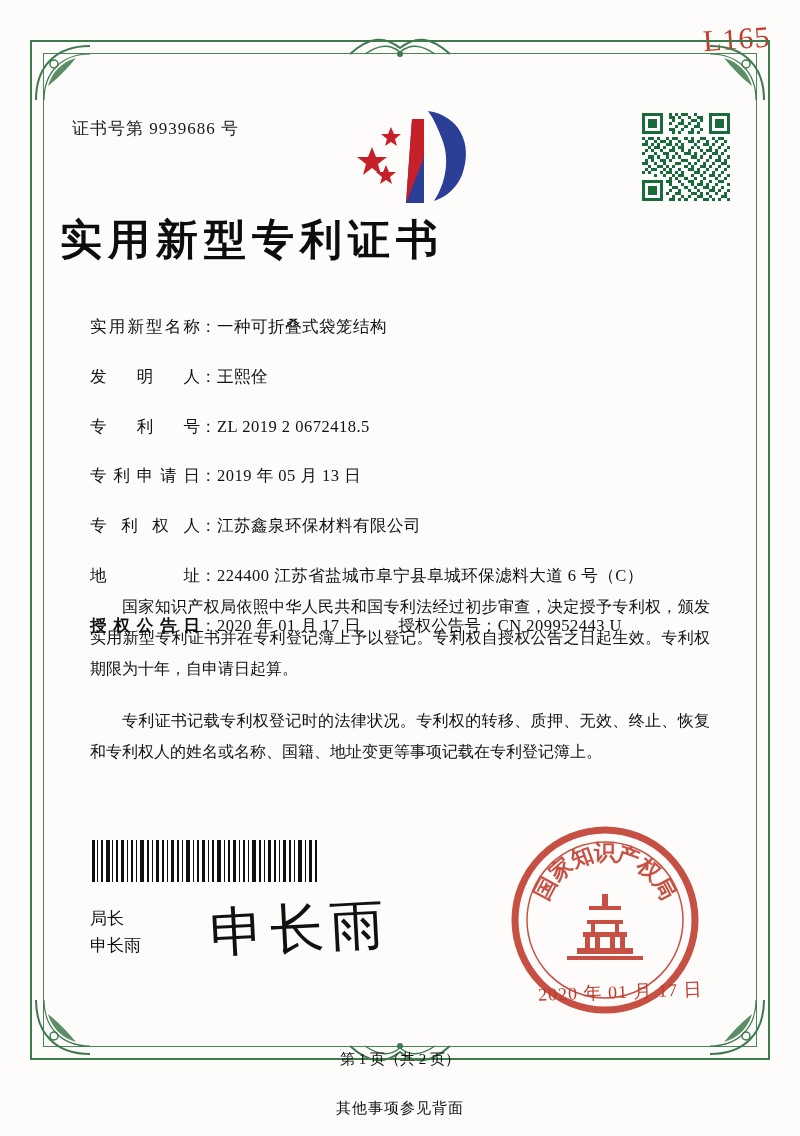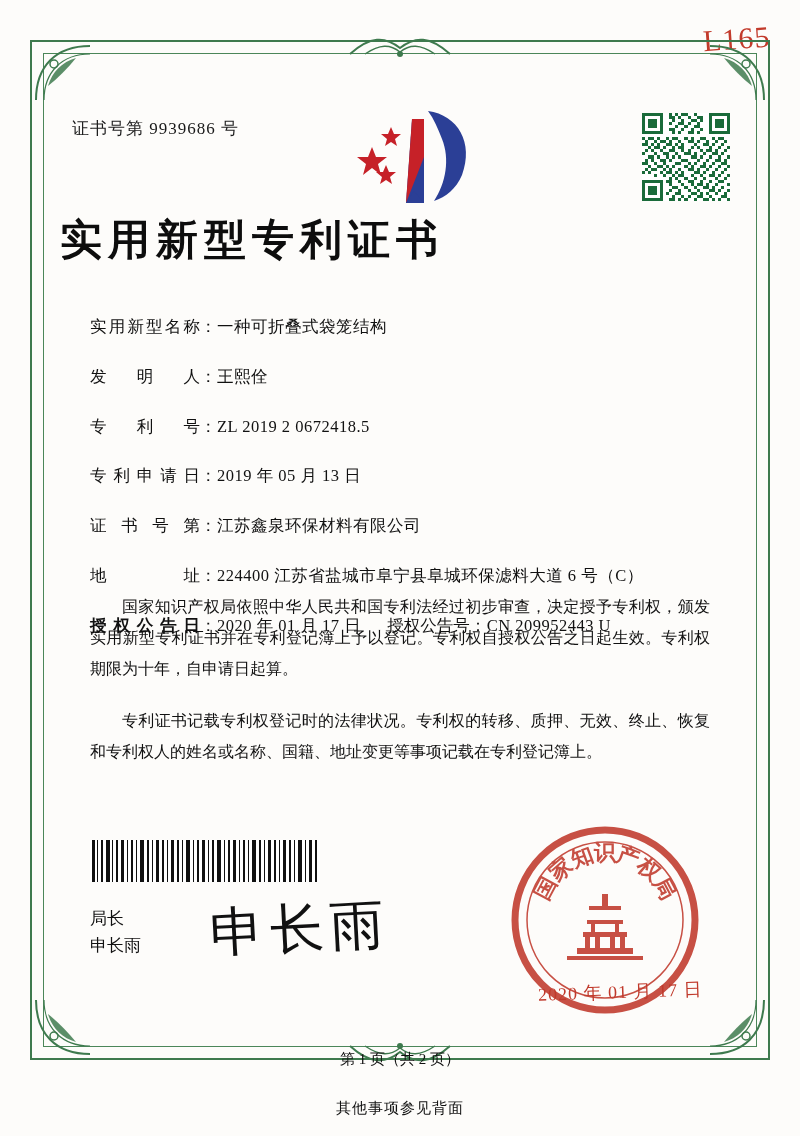--- a/index.html
+++ b/index.html
@@ -156,21 +156,21 @@
     display: inline-block;
     width: 110px;
     text-align: justify;
     text-align-last: justify;
   }
   .fv { letter-spacing: 0.5px; }
 
   .field-row.dual .fl-spread { width: 110px; font-weight: bold; }
   .second-label {
     display: inline-block;
-    margin-left: 26px;
+    margin-left: 37px;
   }
 
   .para {
     position: absolute;
     left: 30px;
     width: 620px;
     font-size: 16px;
     line-height: 1.95;
     text-align: justify;
     text-indent: 2em;
@@ -562,21 +562,21 @@
 
       <div class="field-row">
         <span class="fl-spread">专利号</span><span class="fv">：</span><span class="fv">ZL 2019 2 0672418.5</span>
       </div>
 
       <div class="field-row">
         <span class="fl-spread">专利申请日</span><span class="fv">：</span><span class="fv">2019 年 05 月 13 日</span>
       </div>
 
       <div class="field-row">
-        <span class="fl-spread">证书号第</span><span class="fv">：</span><span class="fv">江苏鑫泉环保材料有限公司</span>
+        <span class="fl-spread">专利权人</span><span class="fv">：</span><span class="fv">江苏鑫泉环保材料有限公司</span>
       </div>
 
       <div class="field-row">
         <span class="fl-spread">地址</span><span class="fv">：</span><span class="fv">224400 江苏省盐城市阜宁县阜城环保滤料大道 6 号（C）</span>
       </div>
 
       <div class="field-row dual">
         <span class="fl-spread">授权公告日</span><span class="fv">：</span><span class="fv">2020 年 01 月 17 日</span><span class="second-label">授权公告号</span><span class="fv">：</span><span class="fv">CN 209952443 U</span>
       </div>
 

